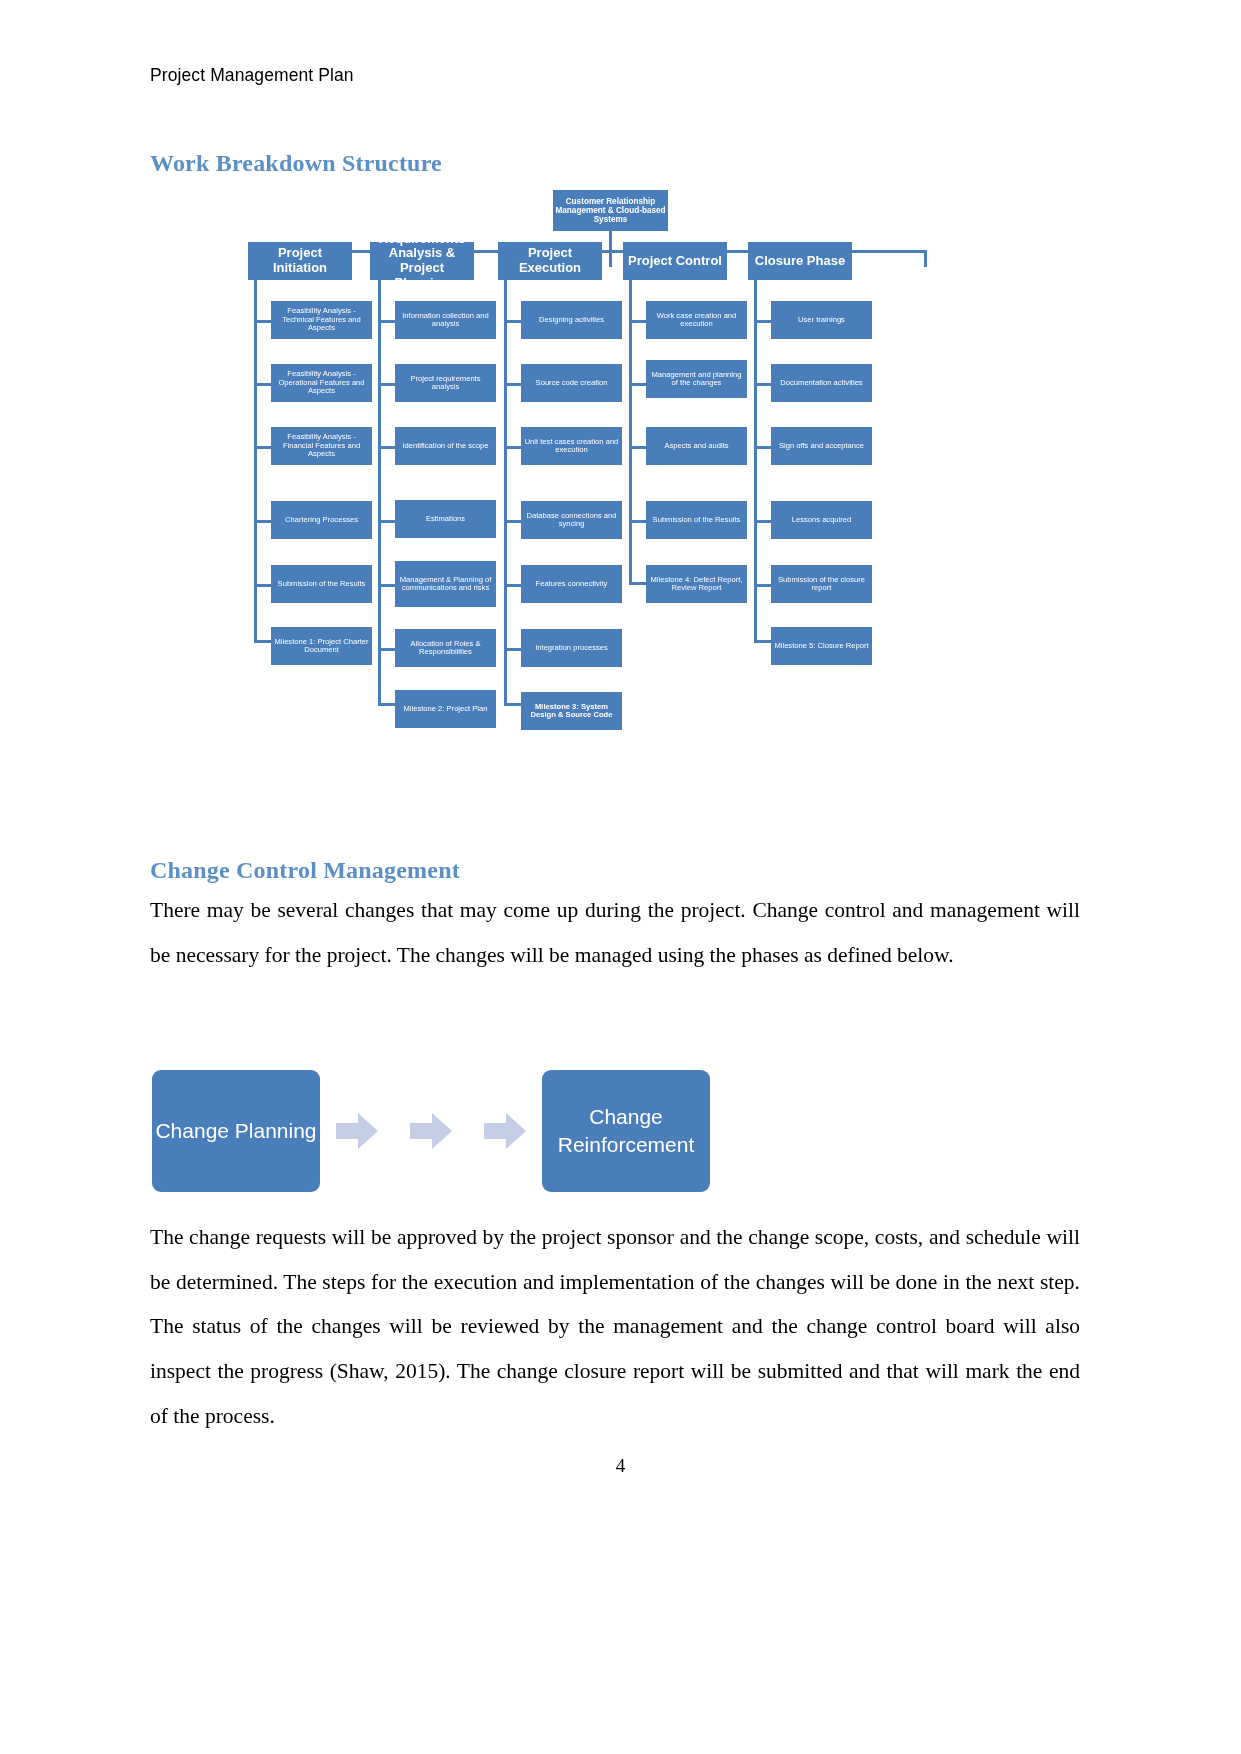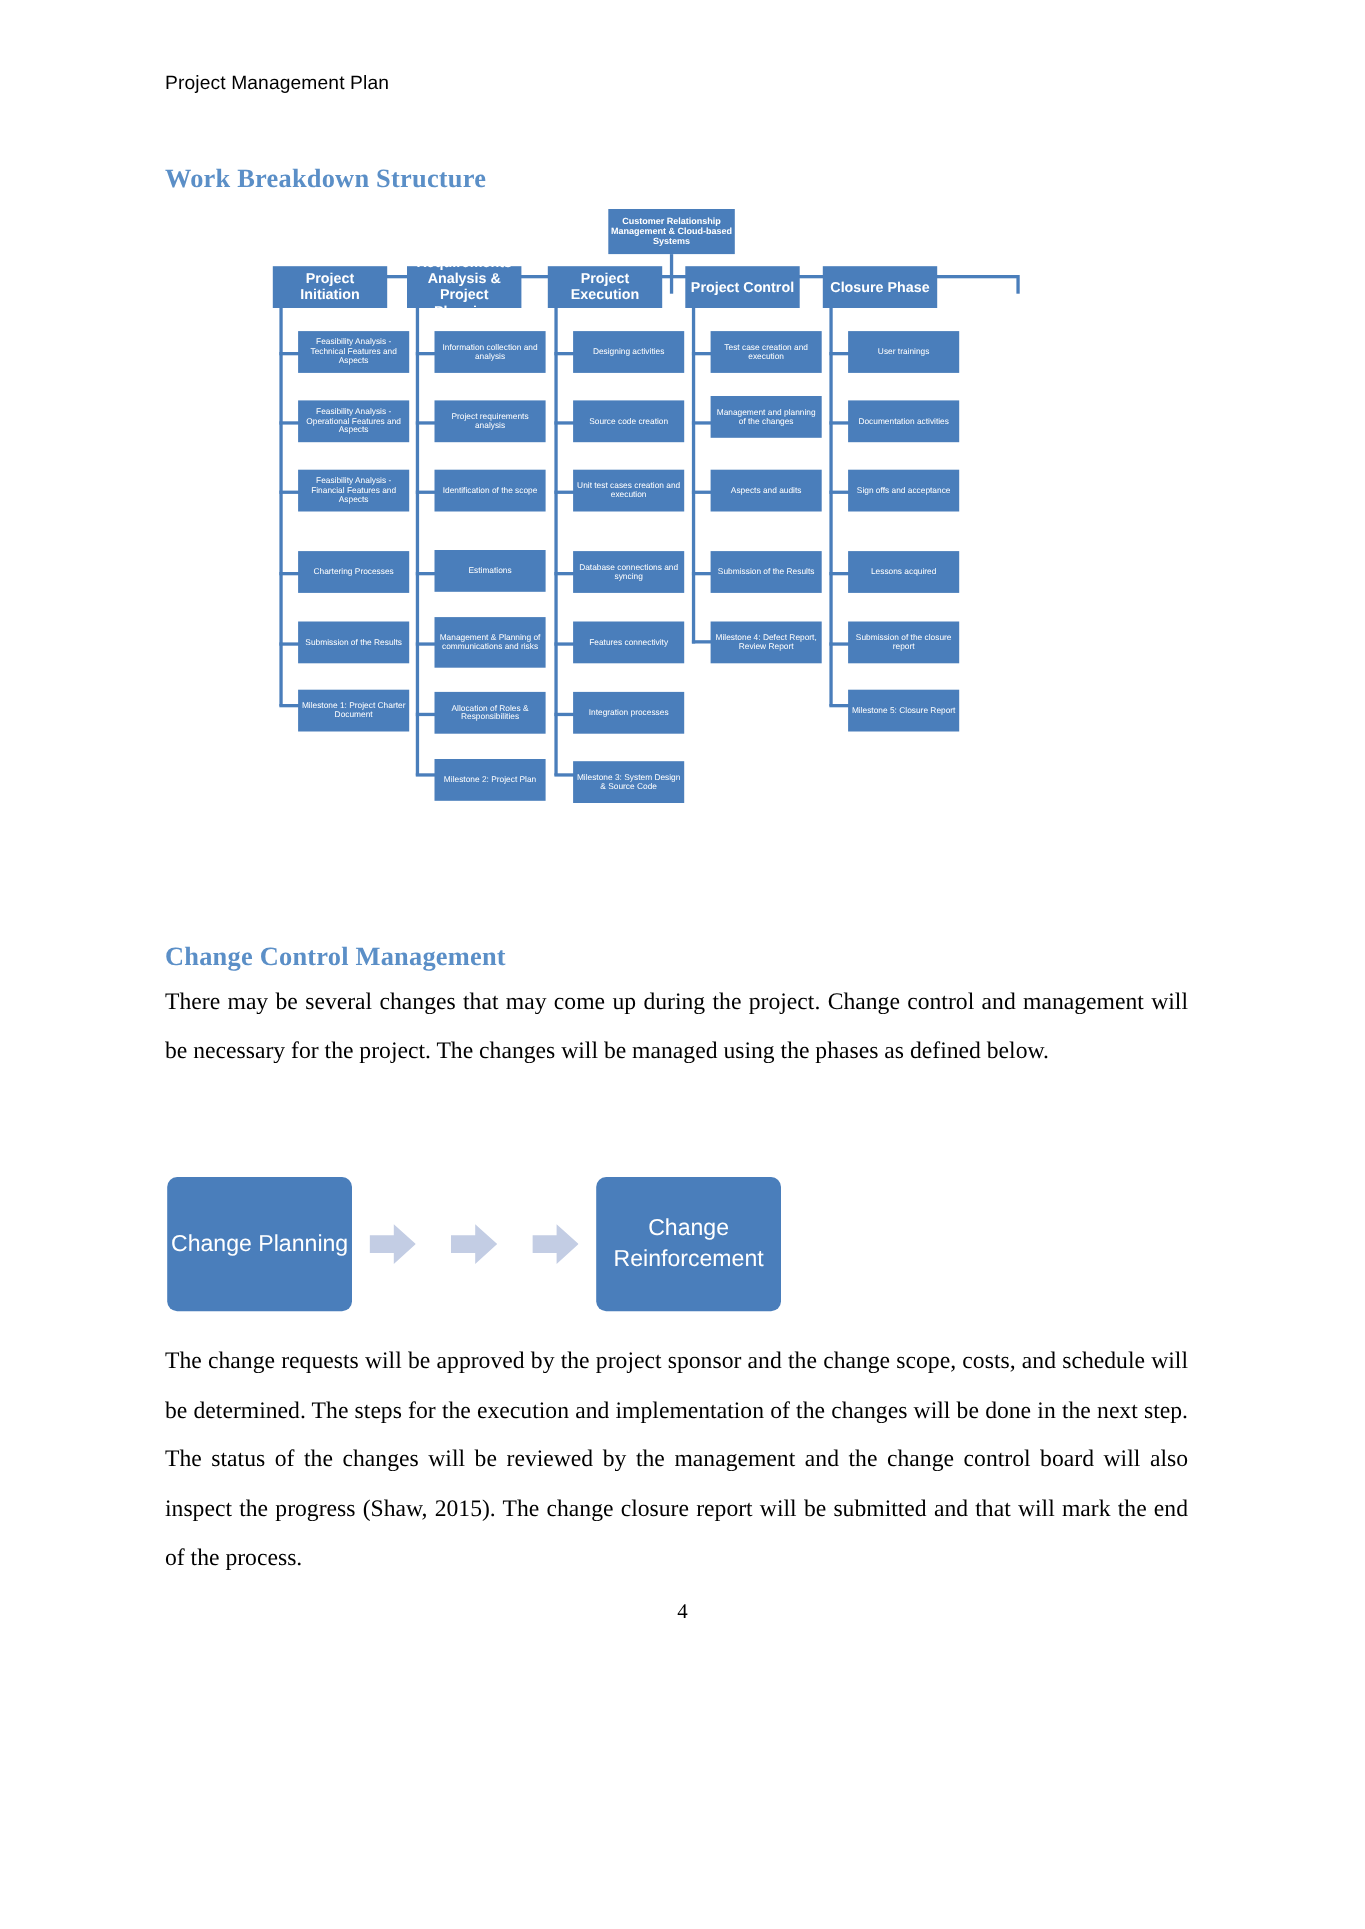--- a/index.html
+++ b/index.html
@@ -171,29 +171,29 @@
     <div class="conn hthin" style="left:256px; top:330px; width:18px;"></div>
     <div class="conn hthin" style="left:256px; top:394px; width:18px;"></div>
     <div class="conn hthin" style="left:256px; top:458px; width:18px;"></div>
     <div class="conn hthin" style="left:256px; top:513px; width:18px;"></div>
     <div class="node leaf" style="left:273px; top:111px;">Designing activities</div>
     <div class="node leaf" style="left:273px; top:174px;">Source code creation</div>
     <div class="node leaf" style="left:273px; top:237px;">Unit test cases creation and execution</div>
     <div class="node leaf" style="left:273px; top:311px;">Database connections and syncing</div>
     <div class="node leaf" style="left:273px; top:375px;">Features connectivity</div>
     <div class="node leaf" style="left:273px; top:439px;">Integration processes</div>
-    <div class="node leaf" style="left:273px; top:502px;">Milestone 3: System Design &amp; Source Code</div>
+    <div class="node leaf" style="left:273px; top:502px;font-weight:bold;">Milestone 3: System Design &amp; Source Code</div>
 
     <div class="conn v" style="left:381px; top:90px; height:305px;"></div>
     <div class="conn hthin" style="left:381px; top:130px; width:18px;"></div>
     <div class="conn hthin" style="left:381px; top:193px; width:18px;"></div>
     <div class="conn hthin" style="left:381px; top:256px; width:18px;"></div>
     <div class="conn hthin" style="left:381px; top:330px; width:18px;"></div>
     <div class="conn hthin" style="left:381px; top:392px; width:18px;"></div>
-    <div class="node leaf" style="left:398px; top:111px;">Test case creation and execution</div>
+    <div class="node leaf" style="left:398px; top:111px;">Work case creation and execution</div>
     <div class="node leaf" style="left:398px; top:170px; height:38px;">Management and planning of the changes</div>
     <div class="node leaf" style="left:398px; top:237px;">Aspects and audits</div>
     <div class="node leaf" style="left:398px; top:311px;">Submission of the Results</div>
     <div class="node leaf" style="left:398px; top:375px;">Milestone 4: Defect Report, Review Report</div>
 
     <div class="conn v" style="left:506px; top:90px; height:362px;"></div>
     <div class="conn hthin" style="left:506px; top:130px; width:18px;"></div>
     <div class="conn hthin" style="left:506px; top:193px; width:18px;"></div>
     <div class="conn hthin" style="left:506px; top:256px; width:18px;"></div>
     <div class="conn hthin" style="left:506px; top:330px; width:18px;"></div>

